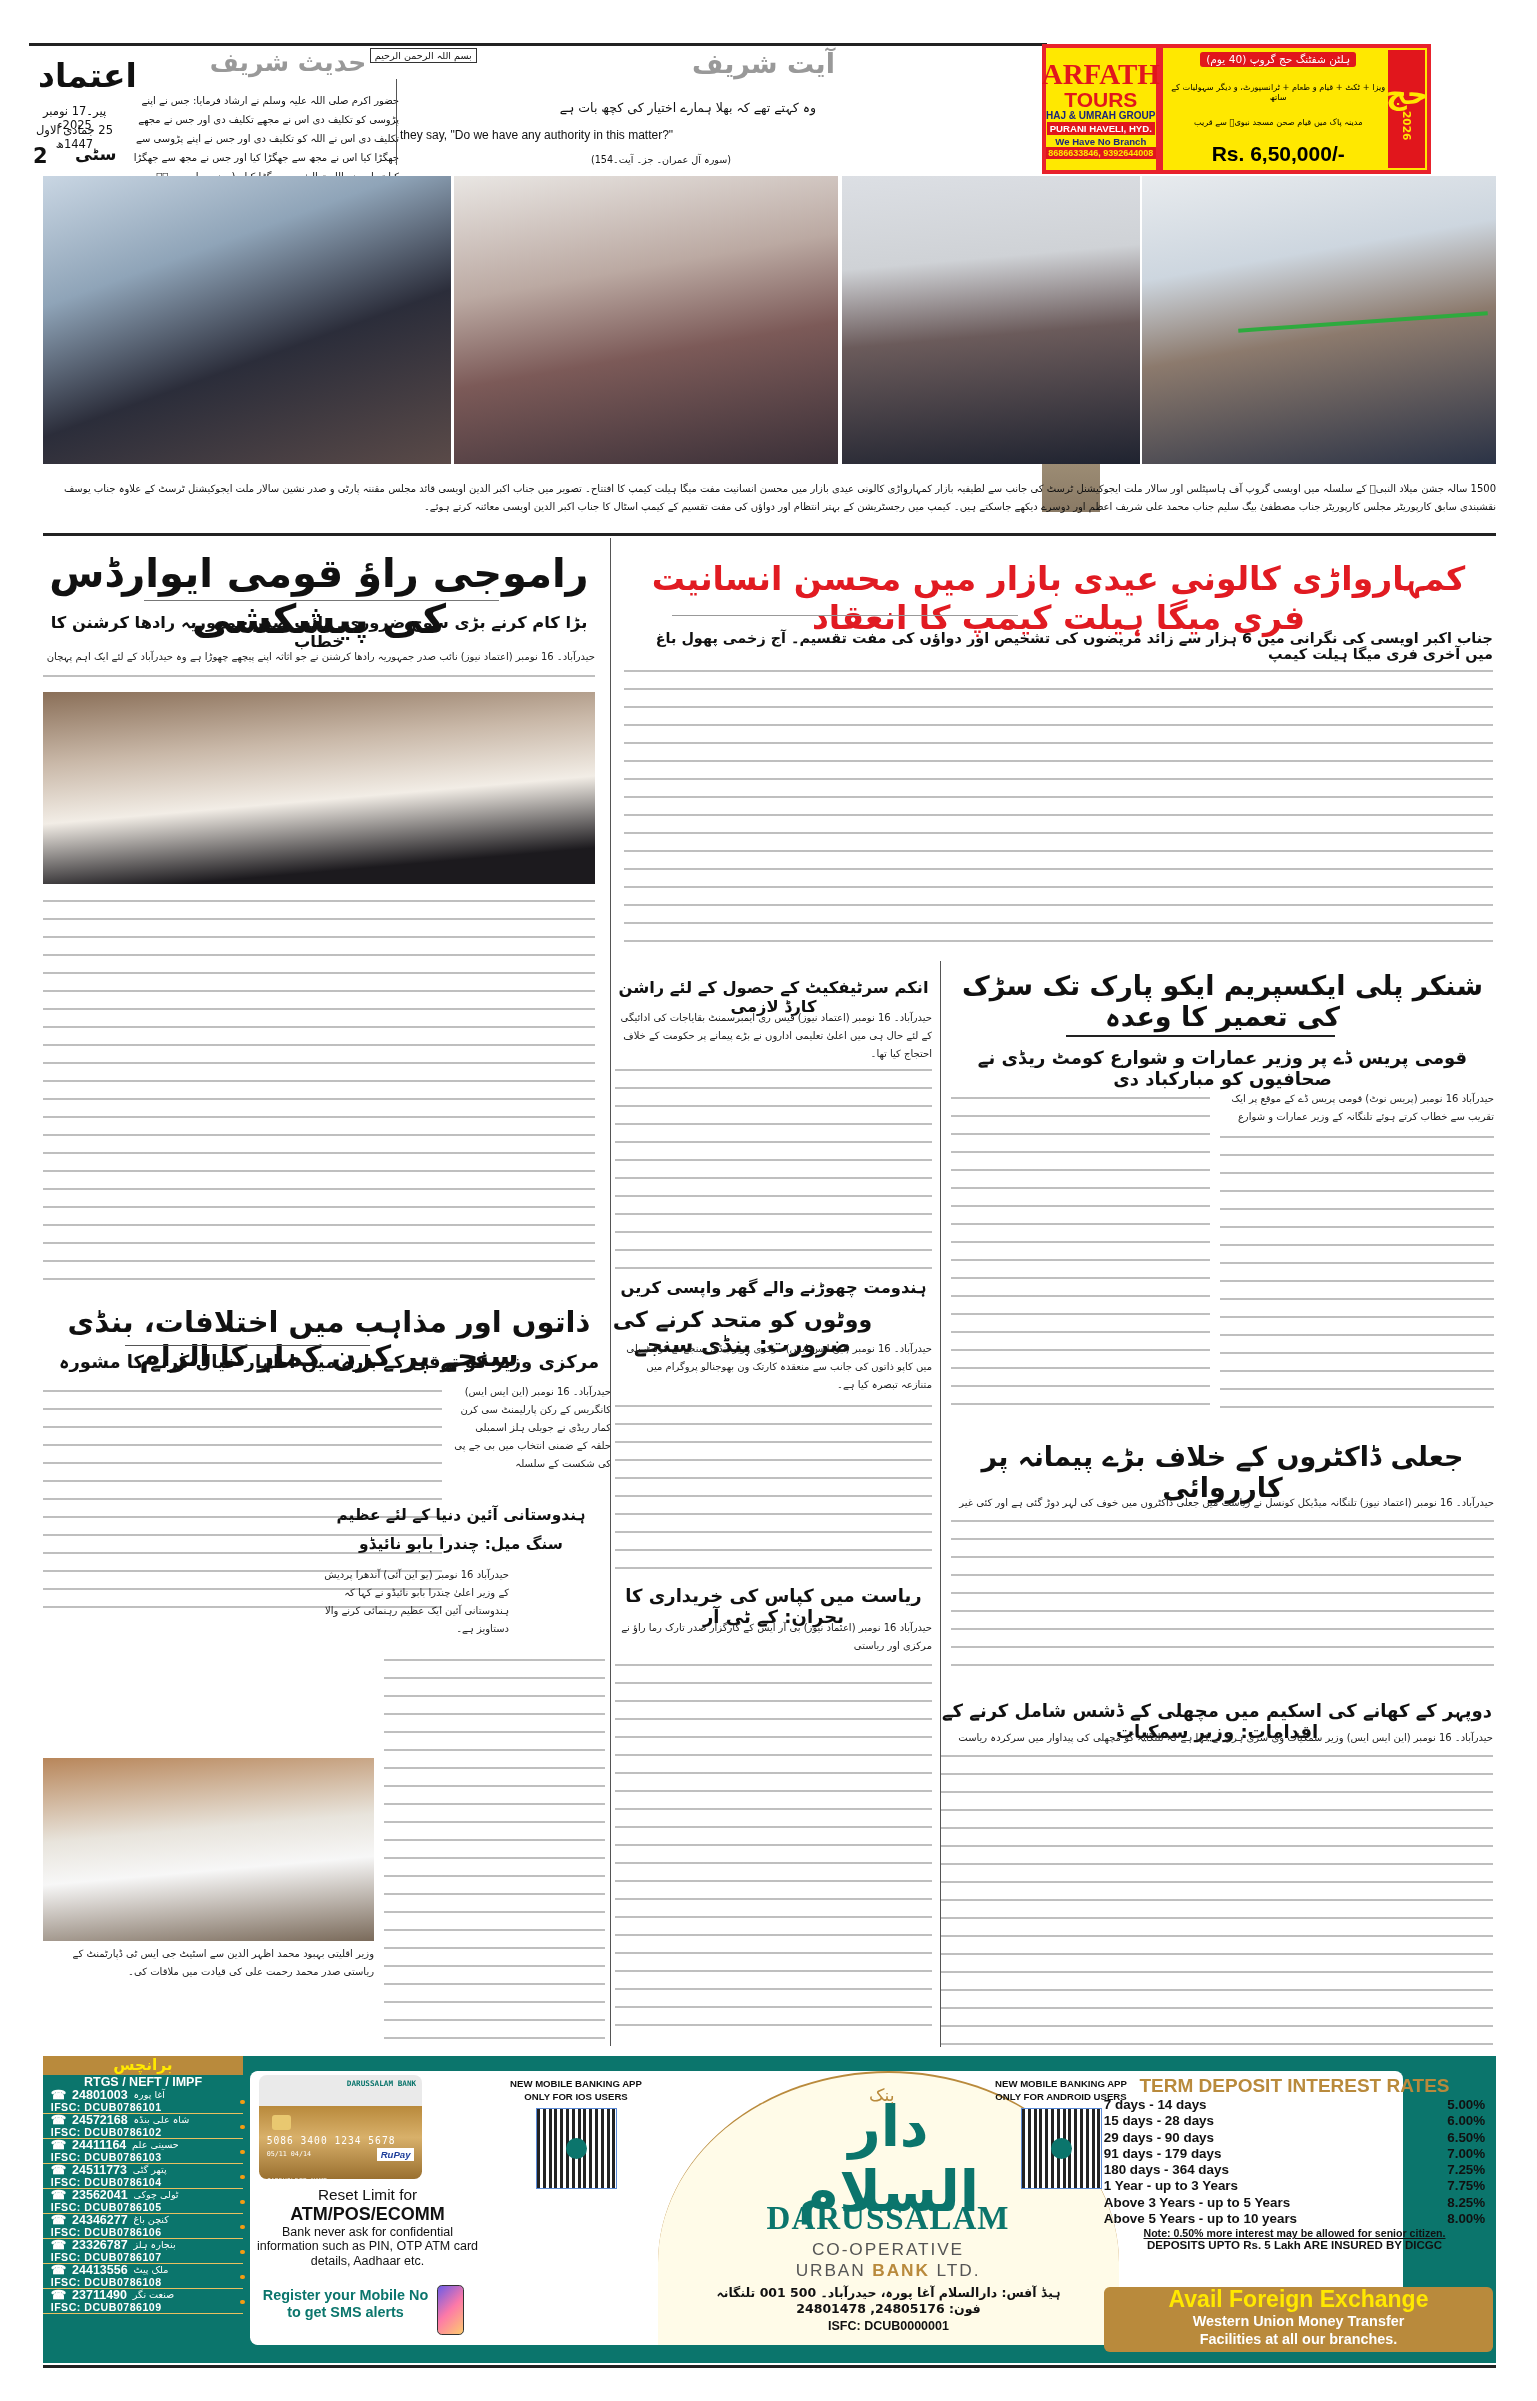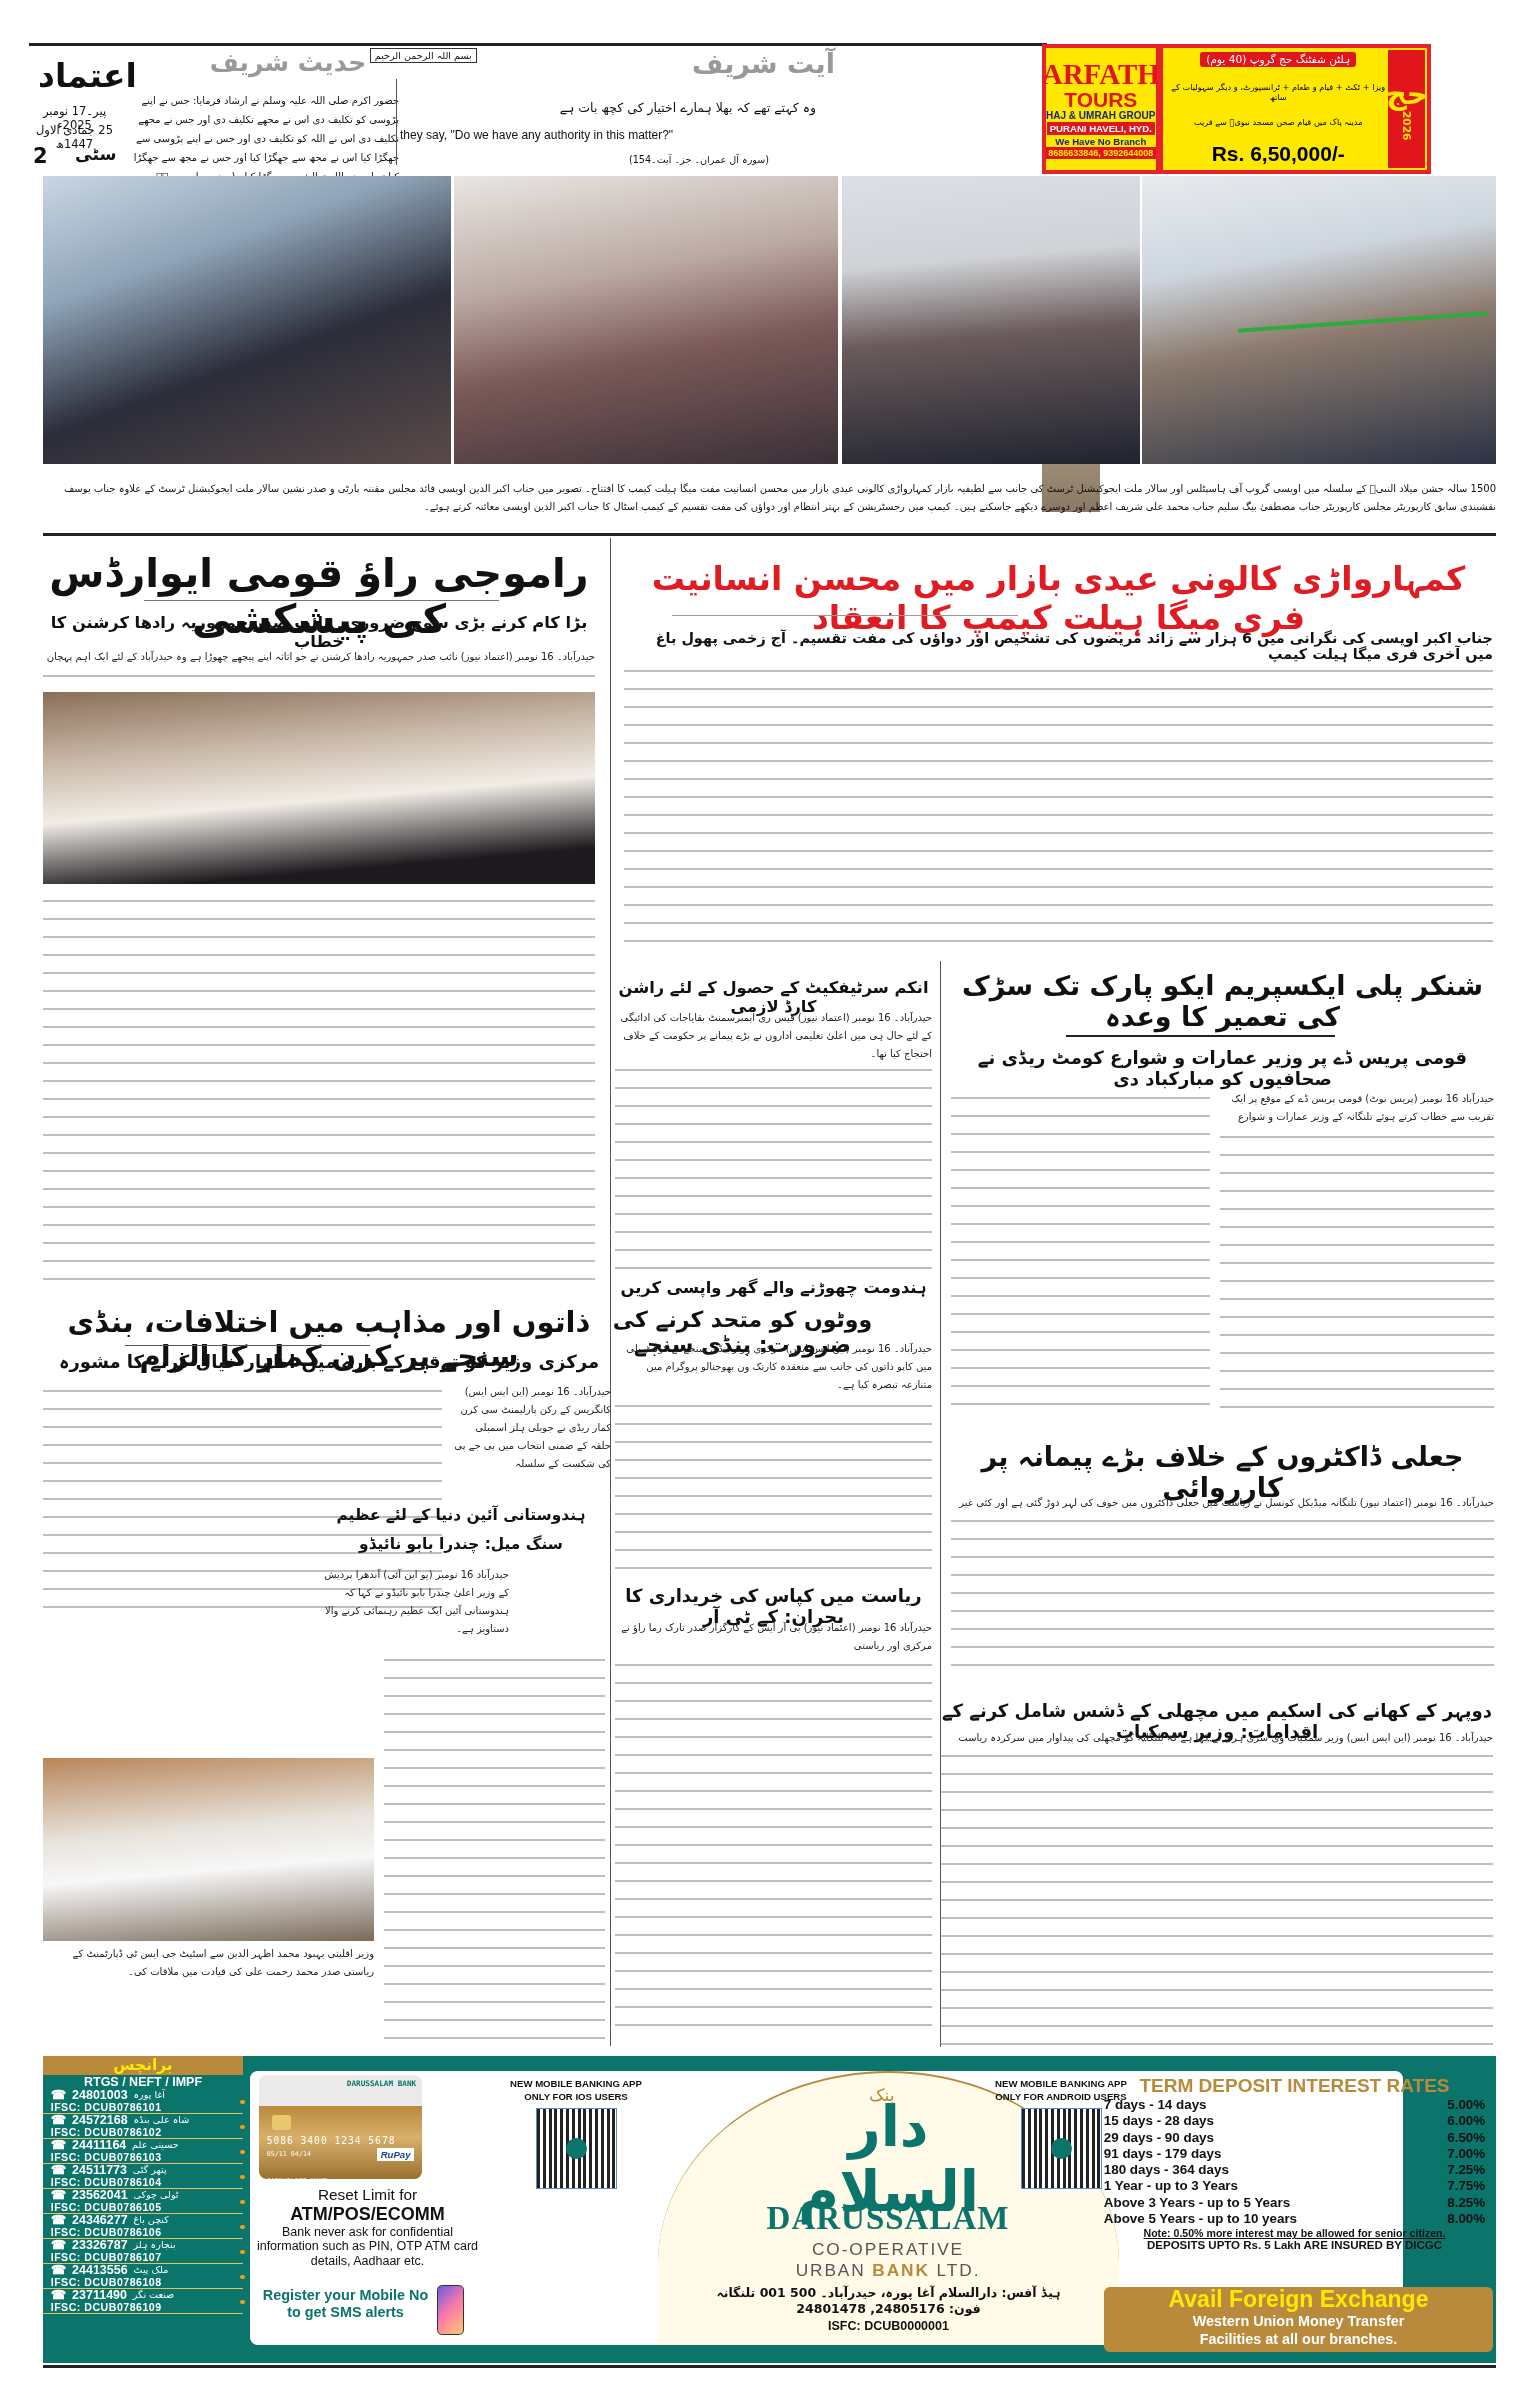--- a/index.html
+++ b/index.html
@@ -14,21 +14,21 @@
   .mast-date { left: 29px; width: 91px; font-size: 11.5px; text-align: center; }
   .page-no { left: 33px; top: 144px; font-size: 21px; font-weight: bold; }
   .page-sec { left: 75px; top: 144px; font-size: 17.3px; font-weight: bold; }
   .hadith-title { left: 192px; top: 48px; width: 192px; font-size: 25px; font-weight: bold; color: #999; text-align: center; }
   .hadith-text { left: 125px; top: 91px; width: 274px; font-size: 10px; line-height: 19px; }
   .bismillah { left: 370px; top: 48px; font-size: 9.6px; border: 1px solid #333; padding: 1px 3.8px; }
   .vsep { position: absolute; background: #555; width: 1px; }
   .ayat-title { left: 692px; top: 48px; font-size: 27px; font-weight: bold; color: #999; }
   .ayat-urdu { left: 461px; top: 100px; width: 355px; font-size: 12.5px; }
   .ayat-en { left: 400px; top: 128px; font-size: 12px; font-family: "Liberation Sans", sans-serif; }
-  .ayat-ref { left: 629px; top: 154px; font-size: 9.6px; }
+  .ayat-ref { left: 591px; top: 154px; font-size: 9.6px; }
 
   
   .ad-hajj { left: 1042px; top: 44px; width: 389px; height: 130px; background: #e8222c; display: flex; }
   .ad-hajj .yellow { background: #ffe800; margin: 3.8px; width: 110px; text-align: center; font-family: "Liberation Sans", sans-serif; font-weight: bold; display: flex; flex-direction: column; align-items: center; justify-content: center; }
   .ad-hajj .arfath { color: #e1161c; font-size: 29px; line-height: 29px; font-family: "Liberation Serif", serif; }
   .ad-hajj .tours { color: #e1161c; font-size: 21px; line-height: 21px; }
   .ad-hajj .group { color: #1a237e; font-size: 10px; }
   .ad-hajj .haveli { background: #e1161c; color: #fff; font-size: 9.6px; padding: 1px 2.9px; margin: 1px 0; }
   .ad-hajj .nobranch { color: #1a237e; font-size: 9.6px; }
   .ad-hajj .phones { background: #e1161c; color: #ffe800; font-size: 9px; padding: 1px 1.9px; width: 100%; }

